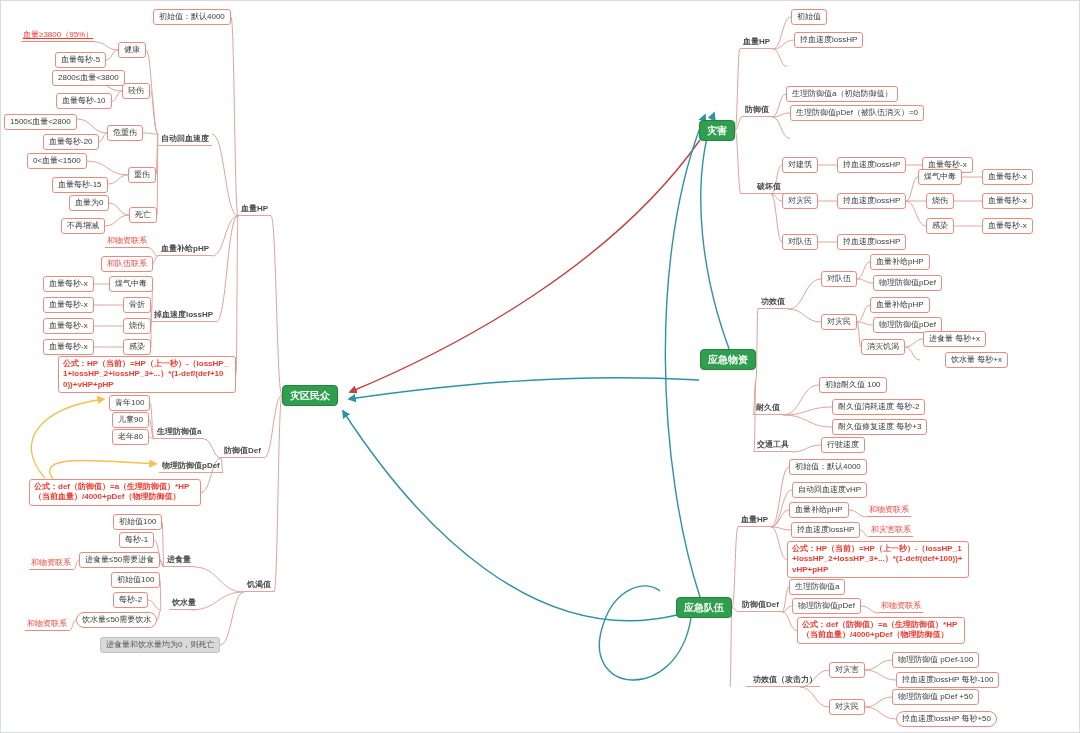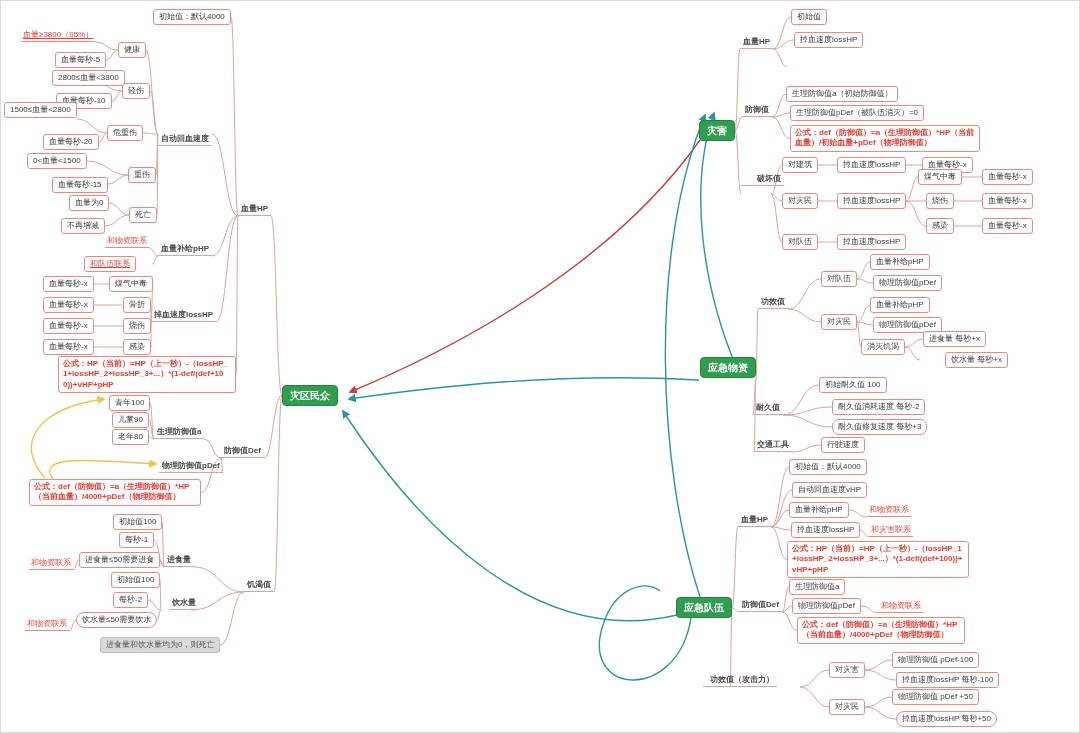--- a/index.html
+++ b/index.html
@@ -160,31 +160,31 @@
     <div class="node st-plain" style="left: 237px; top: 202px;">血量HP</div>
     <div class="node st-box" style="left: 152px; top: 8px;">初始值：默认4000</div>
     <div class="node st-plain" style="left: 157px; top: 132px;">自动回血速度</div>
     <div class="node st-box" style="left: 117px; top: 41px;">健康</div>
     <div class="node st-red" style="left: 20px; top: 28px; text-decoration: underline;">血量≥3800（95%）</div>
     <div class="node st-box" style="left: 54px; top: 51px;">血量每秒-5</div>
     <div class="node st-box" style="left: 121px; top: 82px;">轻伤</div>
     <div class="node st-box" style="left: 14px; top: 69px; margin-left: 37px;">2800≤血量&lt;3800</div>
     <div class="node st-box" style="left: 55px; top: 92px;">血量每秒-10</div>
     <div class="node st-box" style="left: 106px; top: 124px;">危重伤</div>
-    <div class="node st-box" style="left: 3px; top: 101px;">1500≤血量&lt;2800</div>
+    <div class="node st-box" style="left: 3px; top: 113px;">1500≤血量&lt;2800</div>
     <div class="node st-box" style="left: 42px; top: 133px;">血量每秒-20</div>
     <div class="node st-box" style="left: 127px; top: 166px;">重伤</div>
     <div class="node st-box" style="left: 26px; top: 152px;">0&lt;血量&lt;1500</div>
     <div class="node st-box" style="left: 51px; top: 176px;">血量每秒-15</div>
     <div class="node st-box" style="left: 128px; top: 206px;">死亡</div>
     <div class="node st-box" style="left: 68px; top: 194px;">血量为0</div>
     <div class="node st-box" style="left: 60px; top: 217px;">不再增减</div>
     <div class="node st-plain" style="left: 157px; top: 242px;">血量补给pHP</div>
     <div class="node st-red" style="left: 104px; top: 234px;">和物资联系</div>
-    <div class="node st-redbox" style="left: 83px; top: 255px; text-decoration: underline;">和队伍联系</div>
+    <div class="node st-redbox" style="left: 100px; top: 255px;">和队伍联系</div>
     <div class="node st-plain" style="left: 150px; top: 308px;">掉血速度lossHP</div>
     <div class="node st-box" style="left: 108px; top: 275px;">煤气中毒</div>
     <div class="node st-box" style="left: 42px; top: 275px;">血量每秒-x</div>
     <div class="node st-box" style="left: 122px; top: 296px;">骨折</div>
     <div class="node st-box" style="left: 42px; top: 296px;">血量每秒-x</div>
     <div class="node st-box" style="left: 122px; top: 317px;">烧伤</div>
     <div class="node st-box" style="left: 42px; top: 317px;">血量每秒-x</div>
     <div class="node st-box" style="left: 122px; top: 338px;">感染</div>
     <div class="node st-box" style="left: 42px; top: 338px;">血量每秒-x</div>
     <div class="node st-formula" style="left: 57px; top: 355px; width: 178px;">公式：HP（当前）=HP（上一秒）-（lossHP_1+lossHP_2+lossHP_3+...）*(1-def/(def+100))+vHP+pHP</div>
@@ -207,66 +207,65 @@
     <div class="node st-box" style="left: 75px; top: 611px; border-radius: 8px;">饮水量≤50需要饮水</div>
     <div class="node st-red" style="left: 24px; top: 617px;">和物资联系</div>
     <div class="node st-gray" style="left: 99px; top: 636px;">进食量和饮水量均为0，则死亡</div>
     <div class="node st-topic" style="left: 698px; top: 119px;">灾害</div>
     <div class="node st-plain" style="left: 739px; top: 35px;">血量HP</div>
     <div class="node st-box" style="left: 790px; top: 8px;">初始值</div>
     <div class="node st-box" style="left: 793px; top: 31px;">掉血速度lossHP</div>
     <div class="node st-plain" style="left: 741px; top: 103px;">防御值</div>
     <div class="node st-box" style="left: 785px; top: 85px;">生理防御值a（初始防御值）</div>
     <div class="node st-box" style="left: 789px; top: 104px;">生理防御值pDef（被队伍消灭）=0</div>
-    <div class="node st-formula" style="left: 789px; top: 124px; width: 190px;">公式：def（防御值）=a（生理防御值）*HP（当前血量）/初始血量+pDef（物理防御值）</div>
-    <div class="node st-plain" style="left: 740px; top: 172px; padding-left: 16px;">破坏值</div>
+    <div class="node st-plain" style="left: 740px; top: 180px; padding-left: 16px;">破坏值</div>
     <div class="node st-box" style="left: 781px; top: 156px;">对建筑</div>
     <div class="node st-box" style="left: 836px; top: 156px;">掉血速度lossHP</div>
     <div class="node st-box" style="left: 921px; top: 156px;">血量每秒-x</div>
     <div class="node st-box" style="left: 781px; top: 192px;">对灾民</div>
     <div class="node st-box" style="left: 836px; top: 192px;">掉血速度lossHP</div>
     <div class="node st-box" style="left: 917px; top: 168px;">煤气中毒</div>
     <div class="node st-box" style="left: 981px; top: 168px;">血量每秒-x</div>
     <div class="node st-box" style="left: 925px; top: 192px;">烧伤</div>
     <div class="node st-box" style="left: 981px; top: 192px;">血量每秒-x</div>
     <div class="node st-box" style="left: 925px; top: 217px;">感染</div>
     <div class="node st-box" style="left: 981px; top: 217px;">血量每秒-x</div>
     <div class="node st-box" style="left: 781px; top: 233px;">对队伍</div>
     <div class="node st-box" style="left: 836px; top: 233px;">掉血速度lossHP</div>
-    <div class="node st-topic" style="left: 699px; top: 356px;">应急物资</div>
+    <div class="node st-topic" style="left: 699px; top: 348px;">应急物资</div>
     <div class="node st-plain" style="left: 757px; top: 295px;">功效值</div>
     <div class="node st-box" style="left: 820px; top: 270px;">对队伍</div>
     <div class="node st-box" style="left: 869px; top: 253px;">血量补给pHP</div>
     <div class="node st-box" style="left: 872px; top: 274px;">物理防御值pDef</div>
     <div class="node st-box" style="left: 820px; top: 313px;">对灾民</div>
     <div class="node st-box" style="left: 869px; top: 296px;">血量补给pHP</div>
     <div class="node st-box" style="left: 872px; top: 316px;">物理防御值pDef</div>
     <div class="node st-box" style="left: 860px; top: 338px;">消灭饥渴</div>
     <div class="node st-box" style="left: 922px; top: 330px;">进食量 每秒+x</div>
     <div class="node st-box" style="left: 944px; top: 351px;">饮水量 每秒+x</div>
     <div class="node st-plain" style="left: 752px; top: 401px;">耐久值</div>
     <div class="node st-box" style="left: 818px; top: 376px;">初始耐久值 100</div>
     <div class="node st-box" style="left: 831px; top: 398px;">耐久值消耗速度 每秒-2</div>
-    <div class="node st-box" style="left: 831px; top: 418px; border-radius: 7px;">耐久值修复速度 每秒+3</div>
+    <div class="node st-box" style="left: 831px; top: 418px;">耐久值修复速度 每秒+3</div>
     <div class="node st-plain" style="left: 753px; top: 438px;">交通工具</div>
     <div class="node st-box" style="left: 820px; top: 436px;">行驶速度</div>
     <div class="node st-topic" style="left: 675px; top: 596px;">应急队伍</div>
     <div class="node st-plain" style="left: 737px; top: 513px;">血量HP</div>
     <div class="node st-box" style="left: 788px; top: 458px;">初始值：默认4000</div>
     <div class="node st-box" style="left: 791px; top: 481px;">自动回血速度vHP</div>
     <div class="node st-box" style="left: 788px; top: 501px;">血量补给pHP</div>
     <div class="node st-red" style="left: 866px; top: 503px;">和物资联系</div>
     <div class="node st-box" style="left: 790px; top: 521px;">掉血速度lossHP</div>
     <div class="node st-red" style="left: 868px; top: 523px;">和灾害联系</div>
     <div class="node st-formula" style="left: 786px; top: 540px; width: 182px;">公式：HP（当前）=HP（上一秒）-（lossHP_1+lossHP_2+lossHP_3+...）*(1-def/(def+100))+vHP+pHP</div>
     <div class="node st-plain" style="left: 738px; top: 598px;">防御值Def</div>
     <div class="node st-box" style="left: 788px; top: 578px;">生理防御值a</div>
     <div class="node st-box" style="left: 791px; top: 597px;">物理防御值pDef</div>
     <div class="node st-red" style="left: 878px; top: 599px;">和物资联系</div>
     <div class="node st-formula" style="left: 796px; top: 616px; width: 168px;">公式：def（防御值）=a（生理防御值）*HP（当前血量）/4000+pDef（物理防御值）</div>
-    <div class="node st-plain" style="left: 702px; top: 673px; padding-left: 7px;">功效值（攻击力）</div>
+    <div class="node st-plain" style="left: 745px; top: 673px; padding-left: 7px;">功效值（攻击力）</div>
     <div class="node st-box" style="left: 828px; top: 661px;">对灾害</div>
     <div class="node st-box" style="left: 891px; top: 651px;">物理防御值 pDef-100</div>
     <div class="node st-box" style="left: 895px; top: 671px;">掉血速度lossHP 每秒-100</div>
     <div class="node st-box" style="left: 828px; top: 698px;">对灾民</div>
     <div class="node st-box" style="left: 891px; top: 688px;">物理防御值 pDef +50</div>
     <div class="node st-box" style="left: 895px; top: 710px; border-radius: 8px;">掉血速度lossHP 每秒+50</div>
   </div>
 
 </body></html>

